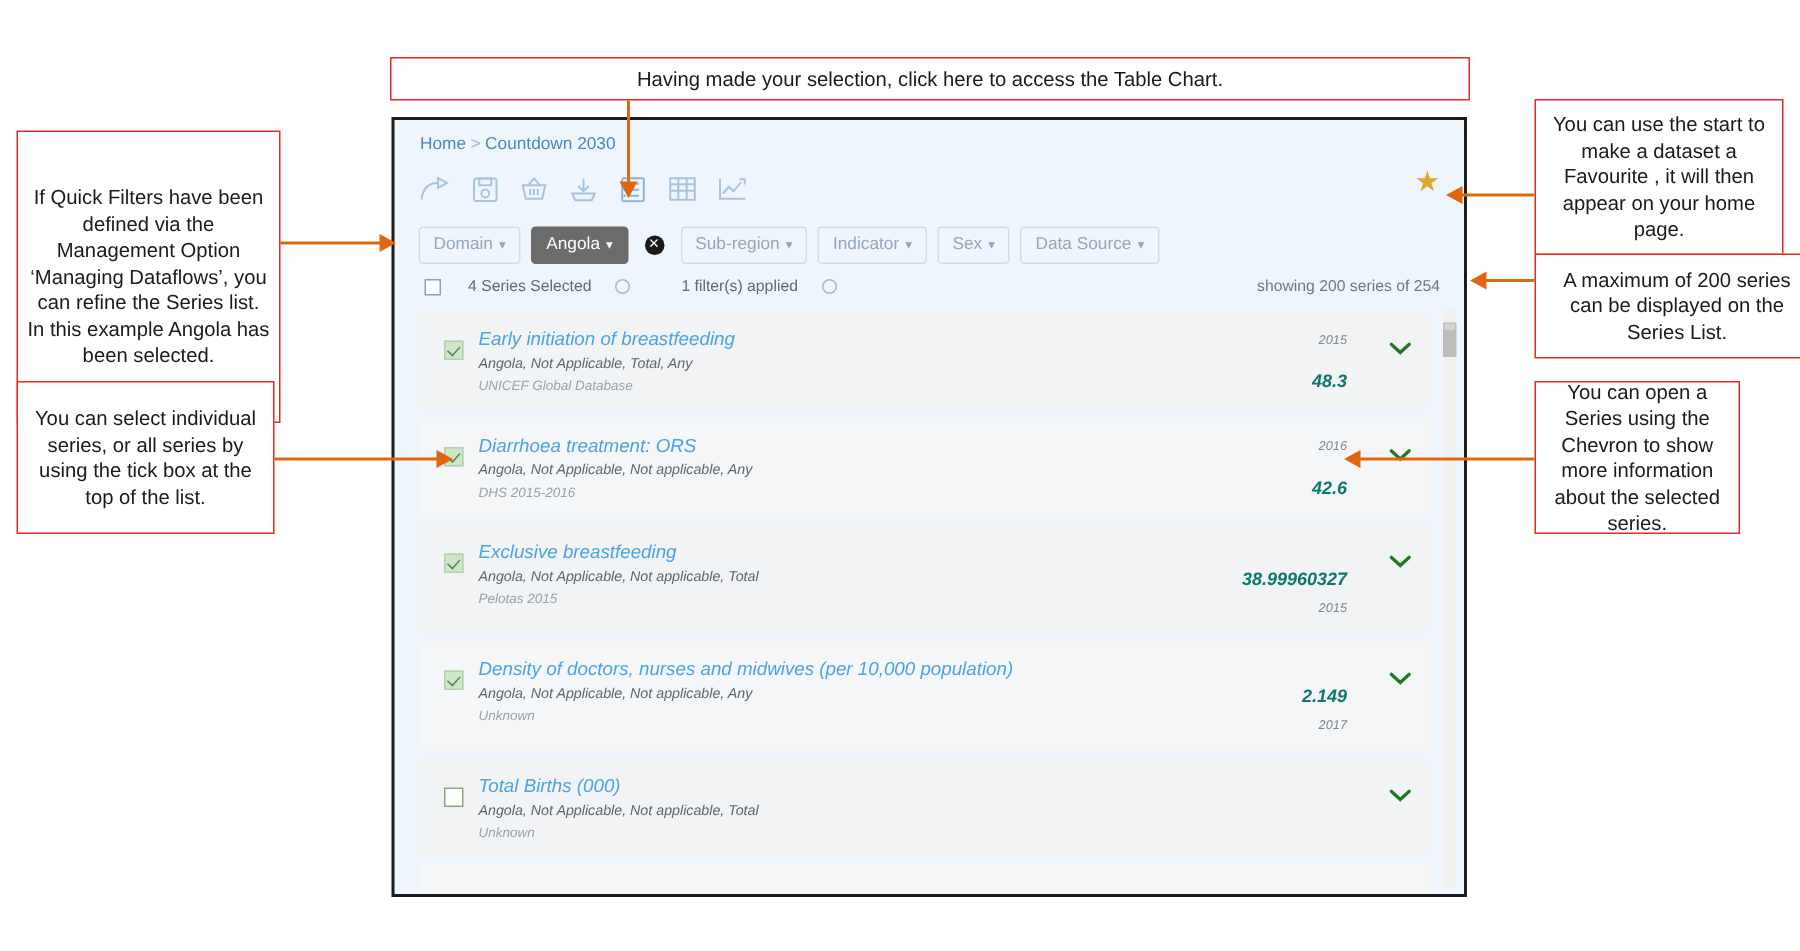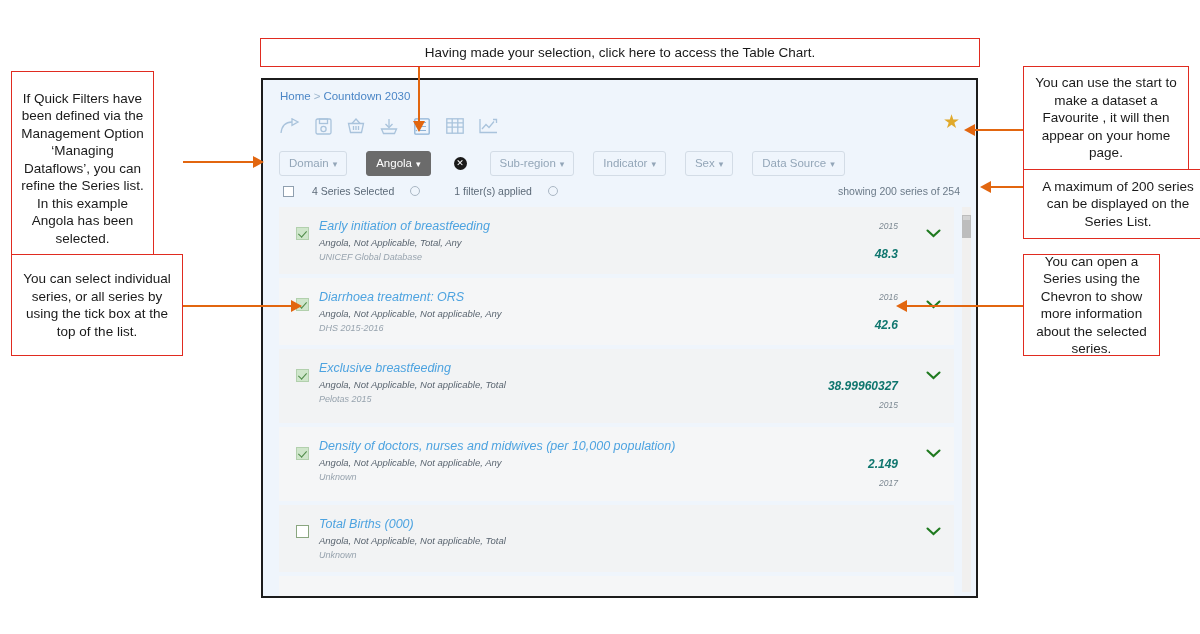--- a/index.html
+++ b/index.html
@@ -110,21 +110,21 @@
     top: 10px;
     font-size: 19px;
     line-height: 19px;
     color: #e0a92b;
   }
 
   
   .filter-row {
     display: flex;
     align-items: center;
-    gap: 19px;
+    gap: 7px;
     padding: 10px 0 0 16px;
   }
   .chip {
     border: 1px solid #d3dce6;
     background: #eff5fc;
     color: #93a6b8;
     font-size: 11.5px;
     border-radius: 3px;
     padding: 5px 9px 6px 9px;
     white-space: nowrap;
@@ -307,21 +307,21 @@
 </style>
 </head>
 <body>
 
 <div class="callout" style="left:260px; top:19px; width:720px; height:29px;margin-top:19px;">
   <span>Having made your selection, click here to access the Table Chart.</span>
 </div>
 <div class="connector" style="left:418px; top:48px; width:1.6px; height:78px;"></div>
 <div class="arrow-head arrow-down" style="left:413px; top:121px;"></div>
 
-<div class="callout" style="left:11px; top:71px; width:143px; height:195px;">
+<div class="callout" style="left:11px; top:87px; width:176px; height:195px;">
   <span>If Quick Filters have been defined via the Management Option ‘Managing Dataflows’, you can refine the Series list. In this example Angola has been selected.</span>
 </div>
 <div class="connector" style="left:183px; top:161px; width:72px; height:1.6px;"></div>
 <div class="arrow-head arrow-right" style="left:253px; top:156px;"></div>
 
 <div class="callout" style="left:11px; top:254px; width:172px; height:102px;">
   <span>You can select individual series, or all series by using the tick box at the top of the list.</span>
 </div>
 <div class="connector" style="left:183px; top:305px; width:110px; height:1.6px;"></div>
 <div class="arrow-head arrow-right" style="left:291px; top:300px;"></div>

